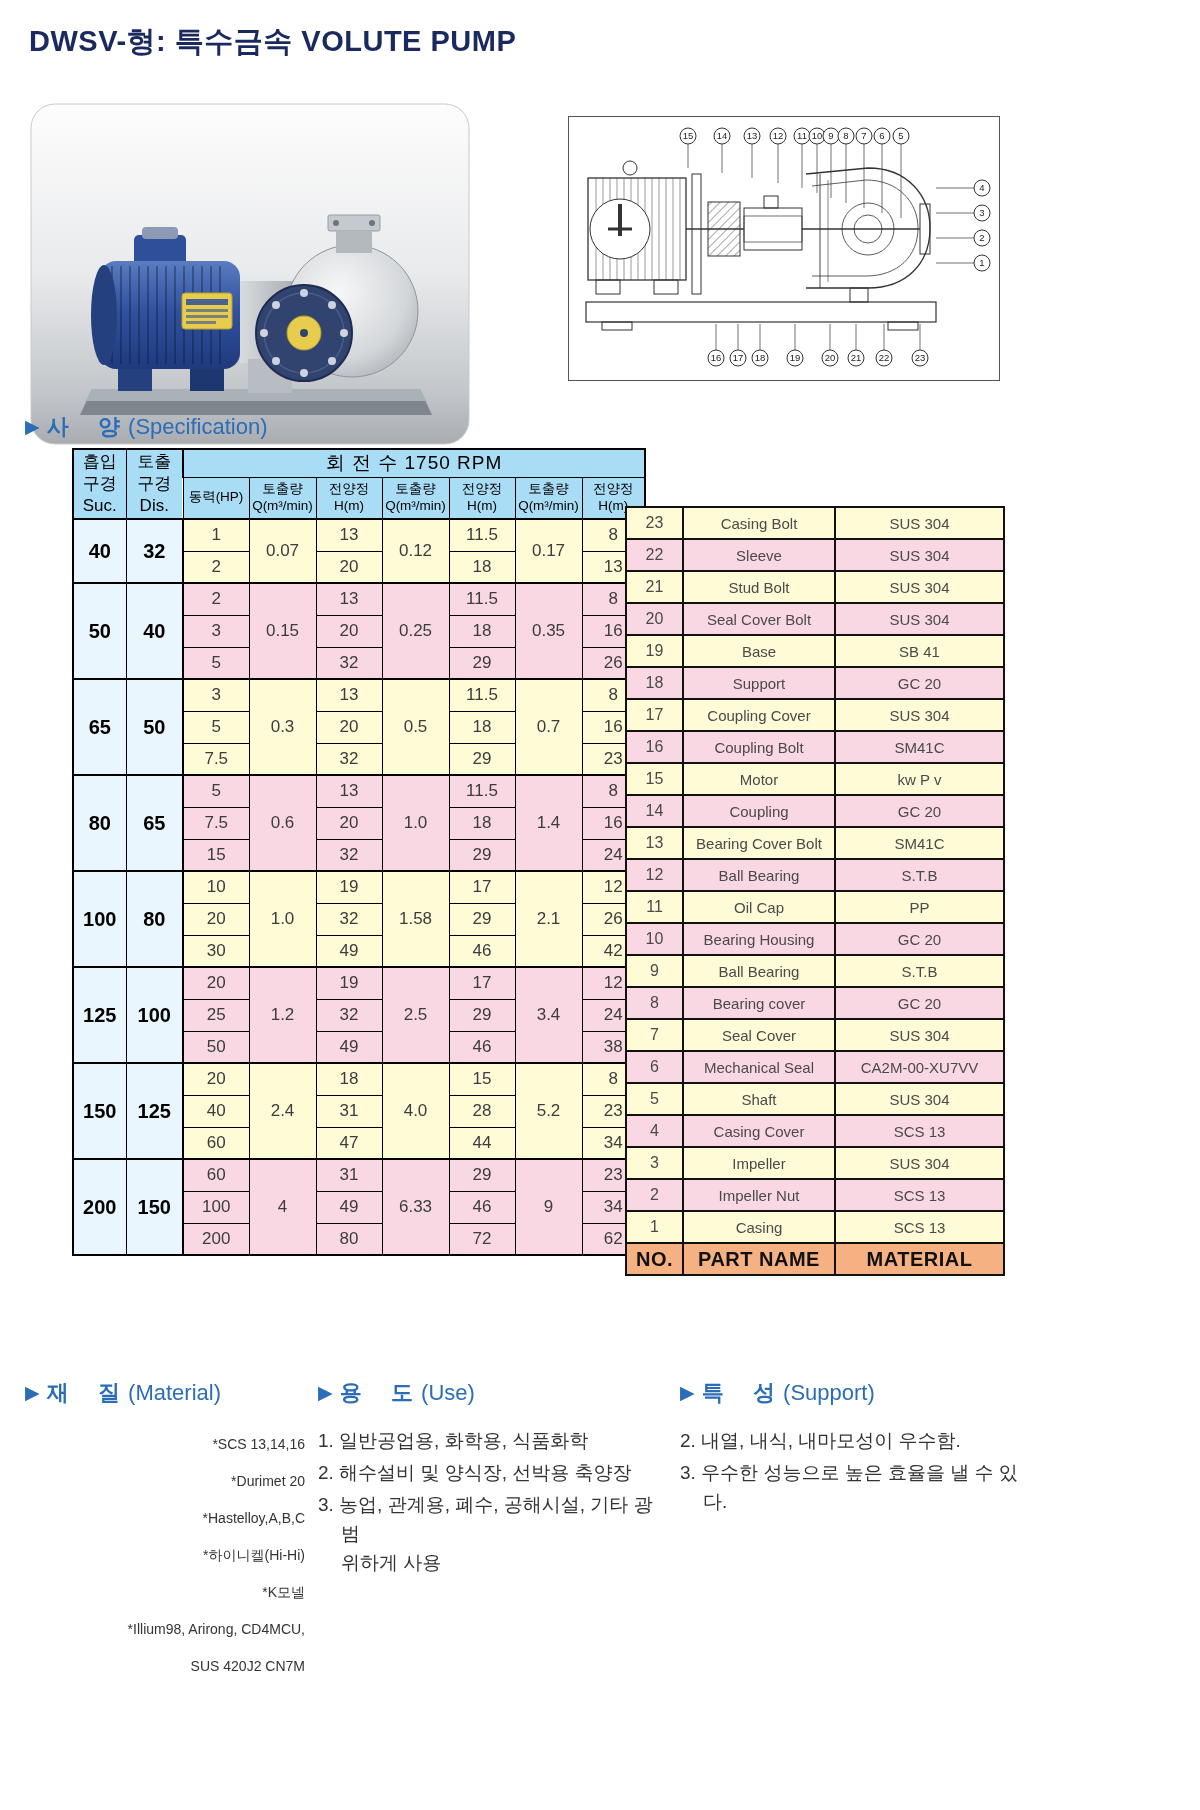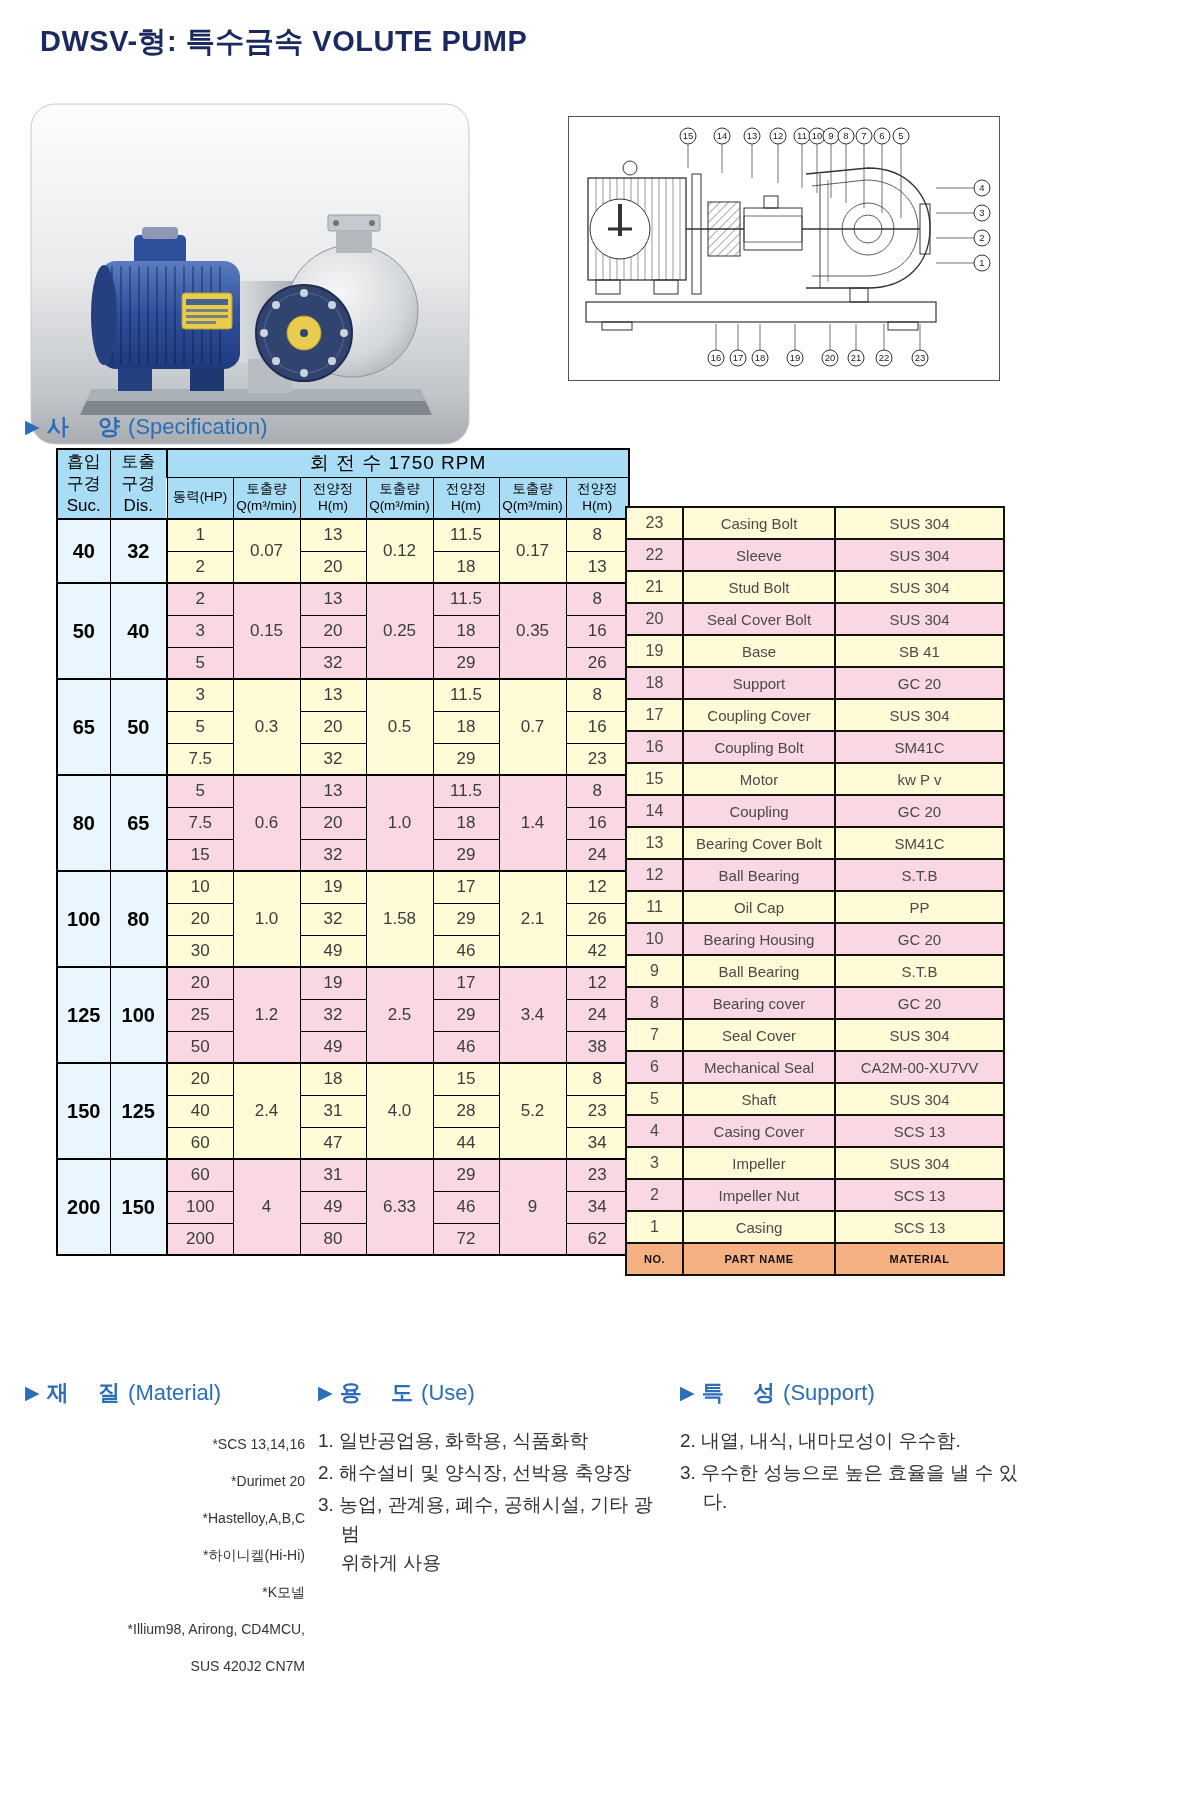--- a/index.html
+++ b/index.html
@@ -1,36 +1,36 @@
 <!DOCTYPE html>
 <html><head>
 <meta charset="utf-8">
 <style>
   * { margin:0; padding:0; box-sizing:border-box; }
   html,body { background:#ffffff; }
   body { font-family:"Liberation Sans", sans-serif; }
   .page { position:relative; width:1200px; height:1810px; background:#fff; overflow:hidden; }
 
   
-  .page-title { position:absolute; left:40px; top:22px; font-size:29px; font-weight:bold;
+  .page-title { position:absolute; left:29px; top:22px; font-size:29px; font-weight:bold;
                 color:#1b2a5e; letter-spacing:0.5px; }
 
   
   .photo-box { position:absolute; left:30px; top:103px; width:440px; height:342px; }
   .diagram-box { position:absolute; left:568px; top:116px; width:432px; height:265px; }
 
   
   .sec-heading { display:flex; align-items:baseline; gap:7px; color:#2b6db6; }
   .sec-heading .arrow { font-size:19px; position:relative; top:-1px; }
   .sec-ko { font-size:22px; font-weight:700; white-space:pre; letter-spacing:1px; }
   .sec-en { font-size:22px; font-weight:400; }
   #spec-heading { position:absolute; left:25px; top:412px; }
 
   
-  #spec-table-wrap { position:absolute; left:9px; top:448px;padding-left:47px; }
+  #spec-table-wrap { position:absolute; left:25px; top:448px;padding-left:47px; }
   table { border-collapse:collapse; table-layout:fixed; }
   #spec-table { width:572px; border:2.5px solid #000; }
   #spec-table td, #spec-table th { border:1px solid #000; text-align:center; vertical-align:middle; overflow:hidden; }
   #spec-table tr { height:32px; }
   #spec-table tr.hdr-row1 { height:28px; }
   #spec-table tr.hdr-row2 { height:42px; }
   .hdr { background:#a9ddf6; color:#000; font-weight:400; }
   th.hdr.sucdis { font-size:17px; line-height:1.3; white-space:pre-line; font-weight:400; }
   th.hdr.rpm { font-size:19px; letter-spacing:1px; border-left-width:2.5px !important; border-bottom-width:2px; }
   th.hdr.sub { font-size:13.5px; line-height:1.25; white-space:pre-line; border-bottom-width:2.5px; }
@@ -44,21 +44,21 @@
 
   
   #parts-table-wrap { position:absolute; left:625px; top:506px; }
   #parts-table { width:378px; border:2.5px solid #000; }
   #parts-table td { border:2px solid #111; text-align:center; vertical-align:middle;
                     font-size:15px; color:#4a4a4a; }
   #parts-table tr { height:32px; }
   #parts-table td.yellow { background:#fffbd6; }
   #parts-table td.pink   { background:#f9d8e4; }
   #parts-table td.pno { font-size:16px; }
-  #parts-table td.footer { background:#f6b183; color:#111; font-size:11px; font-weight:600;
+  #parts-table td.footer { background:#f6b183; color:#111; font-size:20px; font-weight:600;
                            letter-spacing:0.5px; }
 
   
   .col-section { position:absolute; top:1378px; }
   #material-col { left:25px;  width:280px; }
   #use-col      { left:318px; width:345px; }
   #feature-col  { left:680px; width:340px; }
   .col-body { margin-top:18px; color:#333; }
   .mat-item { font-size:14px; line-height:37px; white-space:pre;text-align:right; }
   .mat-item.indent { padding-left:10px; }

